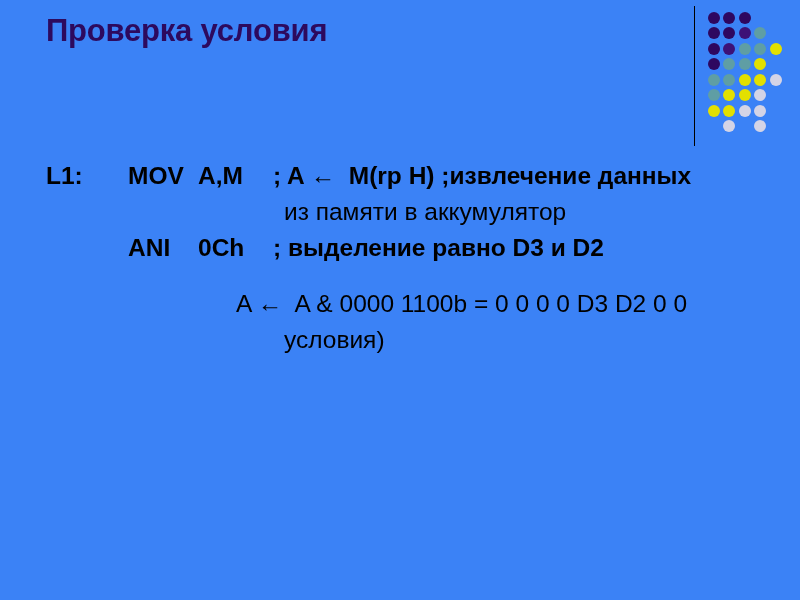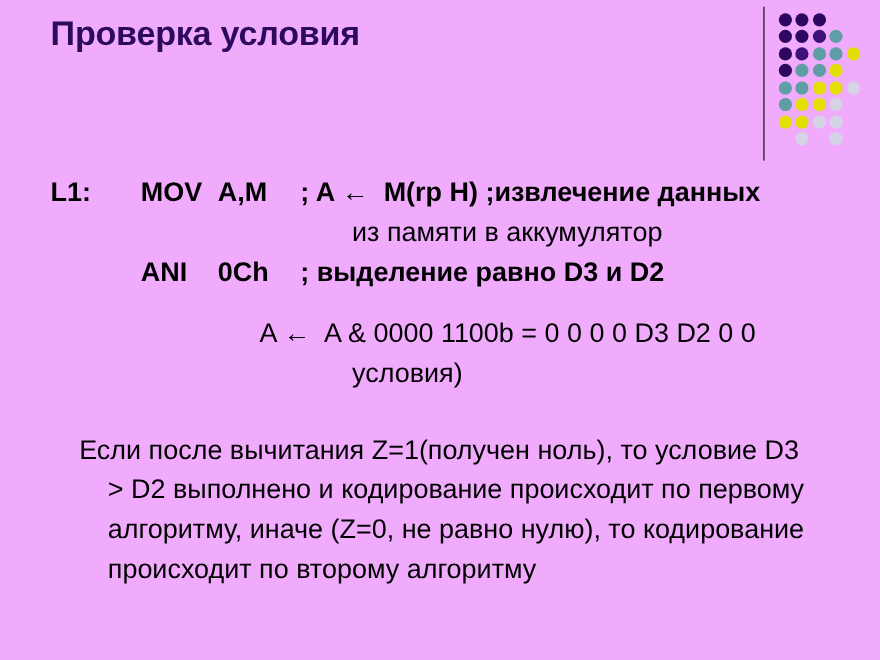--- a/index.html
+++ b/index.html
@@ -12,21 +12,21 @@
     background: #ffffff;
     font-family: "Liberation Sans", sans-serif;
     overflow: hidden;
     position: relative;
   }
 
   #slide {
     position: relative;
     width: 800px;
     height: 600px;
-    background: #f0abfc;
+    background: #3b82f6;
   }
 
   
   #slide-title {
     position: absolute;
     left: 46px;
     top: 12px;
     width: 620px;
     font-size: 31px;
     font-weight: bold;
@@ -114,21 +114,20 @@
   }
   .code-cont {
     position: relative;
     height: 36px;
     white-space: pre;
   }
   .code-cont .col-cont {
     position: absolute;
     left: 238px;
     top: 0;
-    margin-left: 36px;
   }
   .code-expr {
     position: relative;
     height: 36px;
     white-space: pre;
     margin-top: 20px;
   }
   .code-expr .col-expr {
     position: absolute;
     left: 190px;
@@ -287,17 +286,14 @@
     <div class="code-expr">
       <span class="col-expr">A ←  A &amp; 0000 1100b = 0 0 0 0 D3 D2 0 0</span>
     </div>
 
     <div class="code-cont">
       <span class="col-cont">условия)</span>
     </div>
 
   </div>
 
-  <div id="para">
-    <span id="para-text">Если после вычитания Z=1(получен ноль), то условие D3 &gt; D2 выполнено и кодирование происходит по первому алгоритму, иначе (Z=0, не равно нулю), то кодирование происходит по второму алгоритму</span>
-  </div>
 
 </div>
 
 </body></html>

